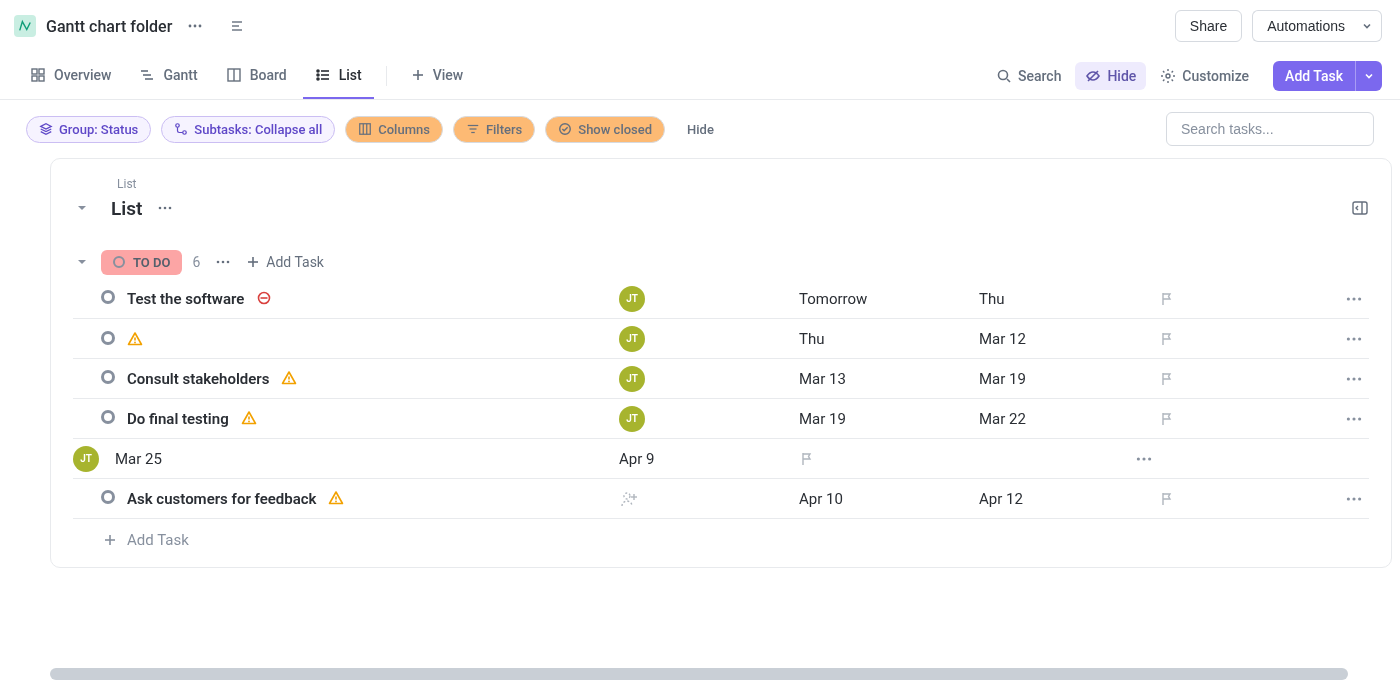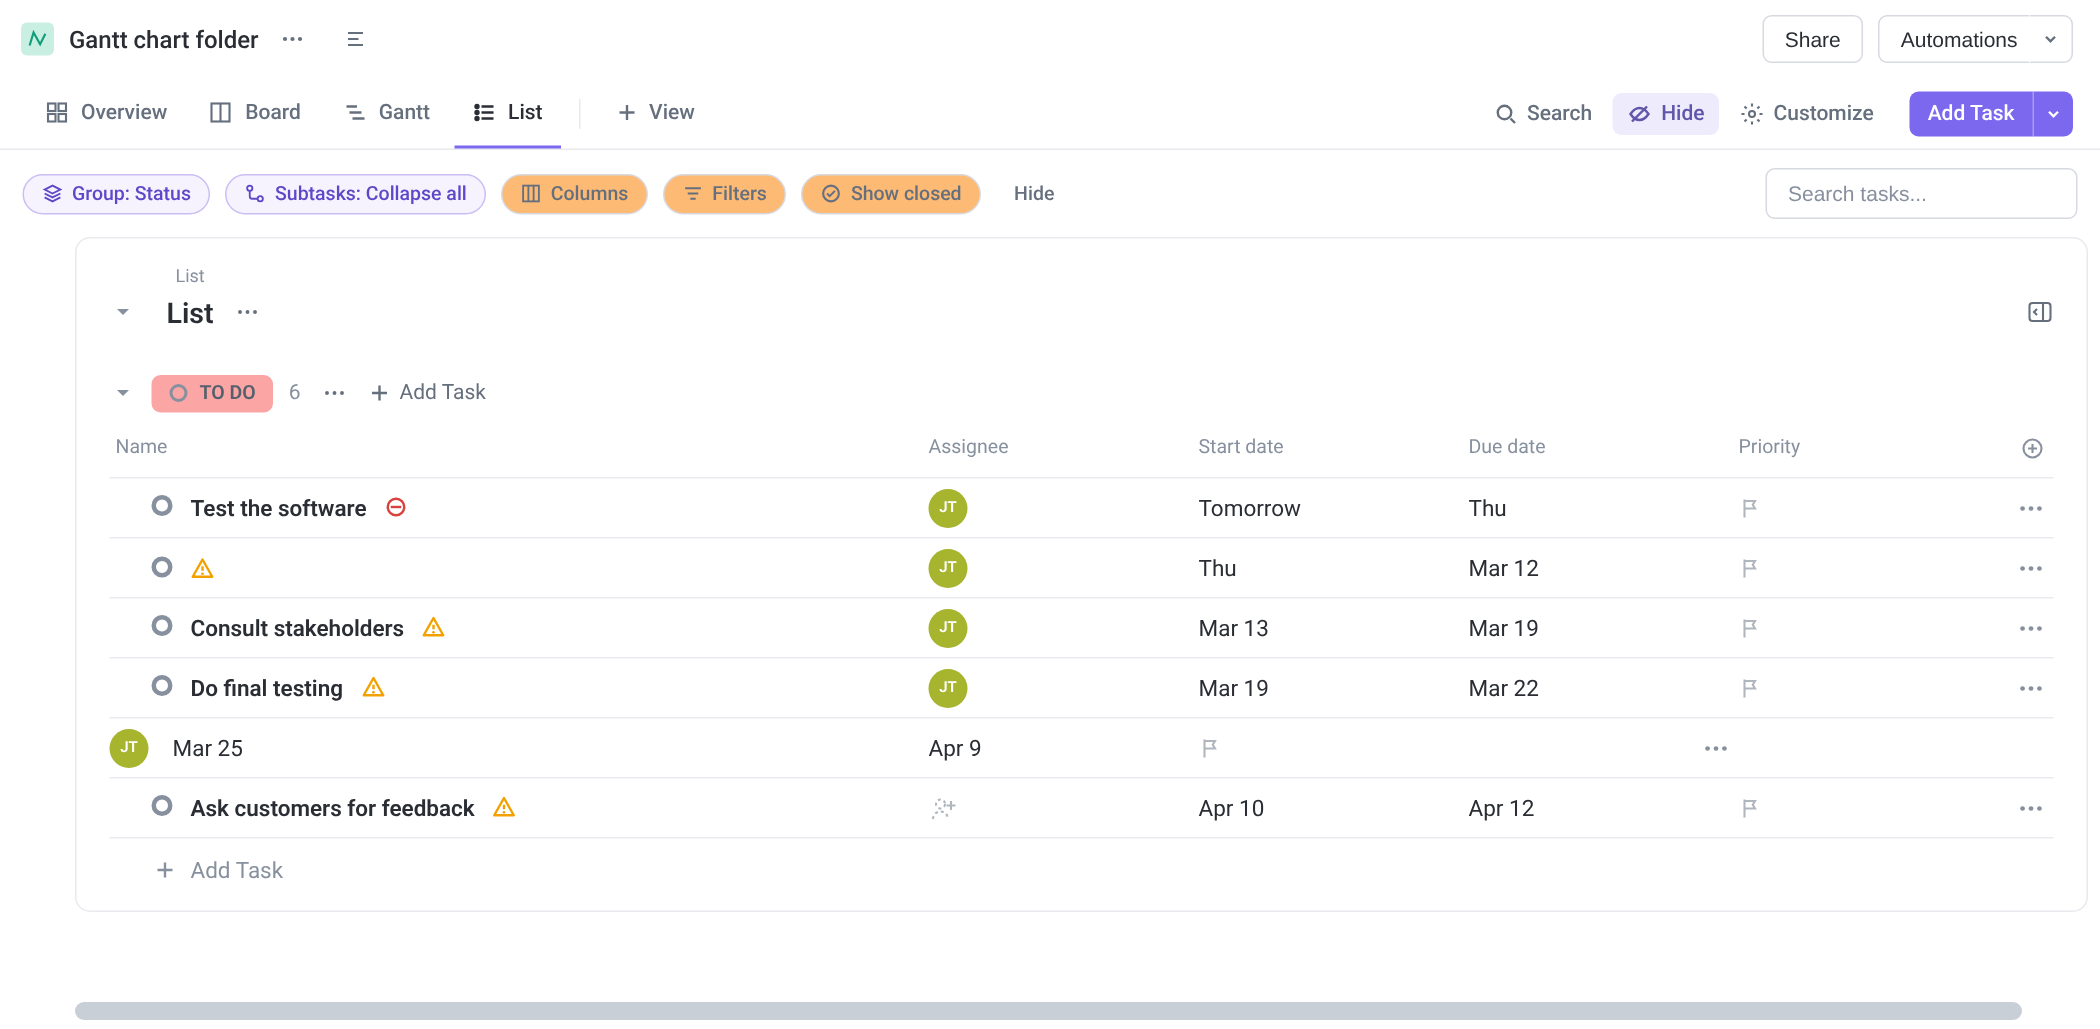--- a/index.html
+++ b/index.html
@@ -92,21 +92,21 @@
     background: var(--purple); color:#fff;
     border-radius:6px; font-weight:500;
     margin-left:10px; height:30px;
   }
   .add-task-btn .main { padding: 0 12px; }
   .add-task-btn .drop { padding: 0 8px; border-left:1px solid rgba(255,255,255,.35); height:100%; display:flex; align-items:center;}
 
   
   .chipbar {
     display:flex; align-items:center; gap:10px;
-    padding: 12px 15px;
+    padding: 12px 26px;
   }
   .chip {
     display:inline-flex; align-items:center; gap:6px;
     padding: 5px 12px;
     border:1px solid var(--chip-border);
     border-radius: 999px;
     font-size:13px; color:var(--muted); font-weight:500;
     cursor:pointer; background:#fdba74;
   }
   .chip.purple { border-color:#cbbef3; color:#5f48c8; background:#f6f3ff; }
@@ -249,33 +249,33 @@
   <div class="view-tab">
     <svg width="16" height="16" viewBox="0 0 16 16" fill="none" stroke="currentColor" stroke-width="1.4">
         <rect x="2" y="2" width="5" height="5"></rect>
         <rect x="9" y="2" width="5" height="5"></rect>
         <rect x="2" y="9" width="5" height="5"></rect>
         <rect x="9" y="9" width="5" height="5"></rect>
       </svg>
     <span>Overview</span>
   </div>
   <div class="view-tab">
-    <svg width="16" height="16" viewBox="0 0 16 16" fill="none" stroke="currentColor" stroke-width="1.4">
-        <rect x="2" y="2" width="12" height="12"></rect>
-        <line x1="8" y1="2" x2="8" y2="14"></line>
-      </svg>
-    <span>Board</span>
-  </div>
-  <div class="view-tab">
     <svg width="16" height="16" viewBox="0 0 16 16" stroke="currentColor" stroke-width="1.6">
         <line x1="2" y1="4" x2="9" y2="4"></line>
         <line x1="4" y1="8" x2="12" y2="8"></line>
         <line x1="6" y1="12" x2="14" y2="12"></line>
       </svg>
     <span>Gantt</span>
+  </div>
+  <div class="view-tab">
+    <svg width="16" height="16" viewBox="0 0 16 16" fill="none" stroke="currentColor" stroke-width="1.4">
+        <rect x="2" y="2" width="12" height="12"></rect>
+        <line x1="8" y1="2" x2="8" y2="14"></line>
+      </svg>
+    <span>Board</span>
   </div>
   <div class="view-tab active">
     <svg width="16" height="16" viewBox="0 0 16 16" stroke="currentColor" stroke-width="1.6">
         <circle cx="3" cy="4" r="1" fill="currentColor"></circle>
         <line x1="6" y1="4" x2="14" y2="4"></line>
         <circle cx="3" cy="8" r="1" fill="currentColor"></circle>
         <line x1="6" y1="8" x2="14" y2="8"></line>
         <circle cx="3" cy="12" r="1" fill="currentColor"></circle>
         <line x1="6" y1="12" x2="14" y2="12"></line>
       </svg>
@@ -415,34 +415,20 @@
       <span class="group-add">
         <svg width="14" height="14" viewBox="0 0 14 14" stroke="currentColor" stroke-width="1.6">
             <line x1="7" y1="2" x2="7" y2="12"></line>
             <line x1="2" y1="7" x2="12" y2="7"></line>
           </svg>
         <span>Add Task</span>
       </span>
     </div>
 
     <div class="table">
-      <div class="thead">
-        <div class="th-name">Name</div>
-        <div>Assignee</div>
-        <div>Start date</div>
-        <div>Due date</div>
-        <div>Priority</div>
-        <div class="th-add">
-          <svg width="16" height="16" viewBox="0 0 16 16" fill="none" stroke="#87909e" stroke-width="1.4">
-              <circle cx="8" cy="8" r="6"></circle>
-              <line x1="8" y1="5" x2="8" y2="11"></line>
-              <line x1="5" y1="8" x2="11" y2="8"></line>
-            </svg>
-        </div>
-      </div>
       <div id="rows">
           <div class="trow bold-row">
     <div class="cell-name">
       <span class="status-circle"></span>
       <span class="task-title">Test the software</span>
       <span class="warn-tri">
                 <svg width="16" height="16" viewBox="0 0 16 16">
                   <circle cx="8" cy="8" r="5.5" fill="none" stroke="#d9413e" stroke-width="1.6"></circle>
                   <line x1="4.5" y1="8" x2="11.5" y2="8" stroke="#d9413e" stroke-width="1.6"></line>
                 </svg>

